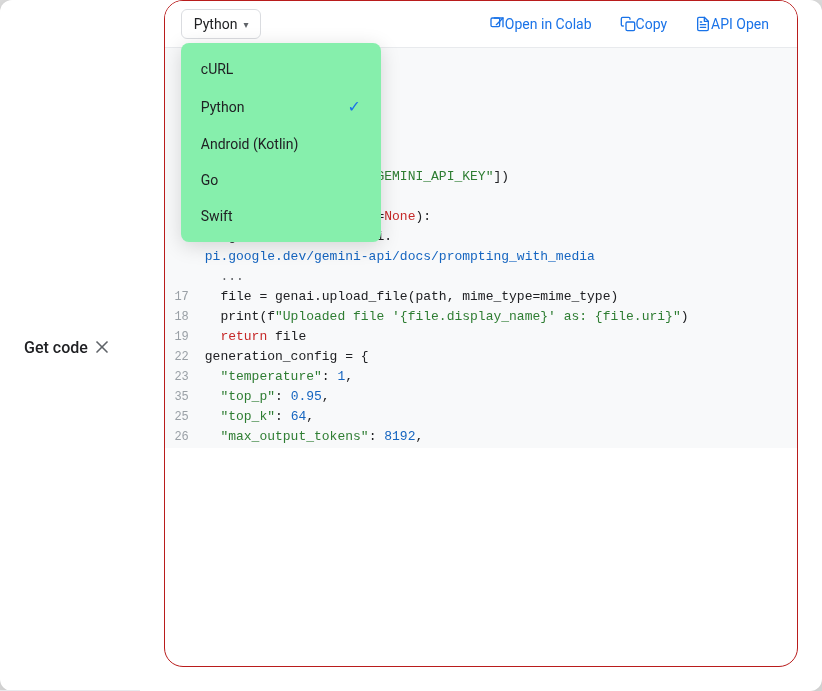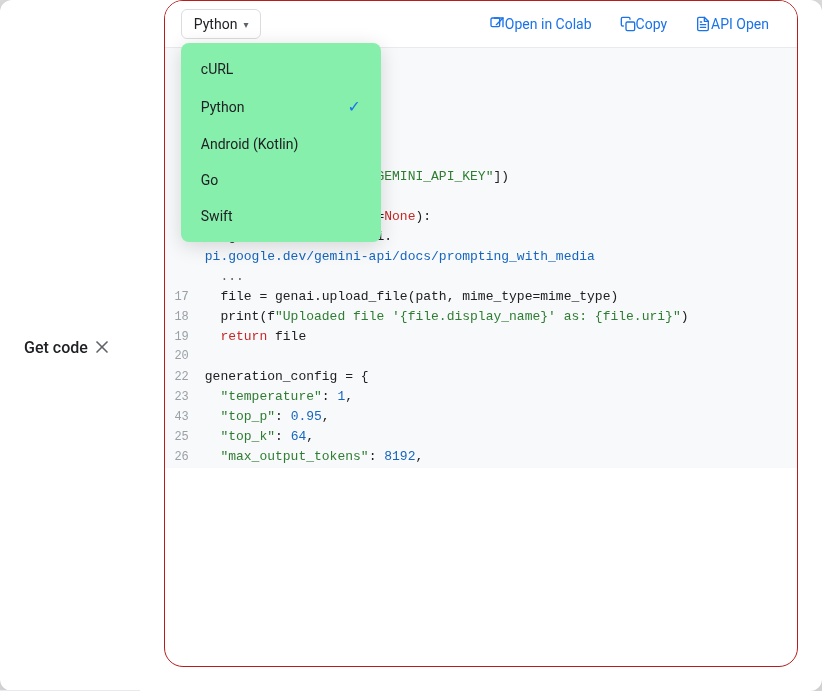--- a/index.html
+++ b/index.html
@@ -300,33 +300,29 @@
       </div>
       <div class="code-line">
         <span class="line-num">18</span>
         <span class="line-code">  print(f<span class="str">"Uploaded file '{file.display_name}' as: {file.uri}"</span>)</span>
       </div>
       <div class="code-line">
         <span class="line-num">19</span>
         <span class="line-code">  <span class="kw">return</span> file</span>
       </div>
       <div class="code-line">
-        <span class="line-num">20</span>
-        <span class="line-code"></span>
-      </div>
-      <div class="code-line">
         <span class="line-num">22</span>
         <span class="line-code">generation_config = {</span>
       </div>
       <div class="code-line">
         <span class="line-num">23</span>
         <span class="line-code">  <span class="str">"temperature"</span>: <span class="num">1</span>,</span>
       </div>
       <div class="code-line">
-        <span class="line-num">43</span>
+        <span class="line-num">35</span>
         <span class="line-code">  <span class="str">"top_p"</span>: <span class="num">0.95</span>,</span>
       </div>
       <div class="code-line">
         <span class="line-num">25</span>
         <span class="line-code">  <span class="str">"top_k"</span>: <span class="num">64</span>,</span>
       </div>
       <div class="code-line">
         <span class="line-num">26</span>
         <span class="line-code">  <span class="str">"max_output_tokens"</span>: <span class="num">8192</span>,</span>
       </div>

